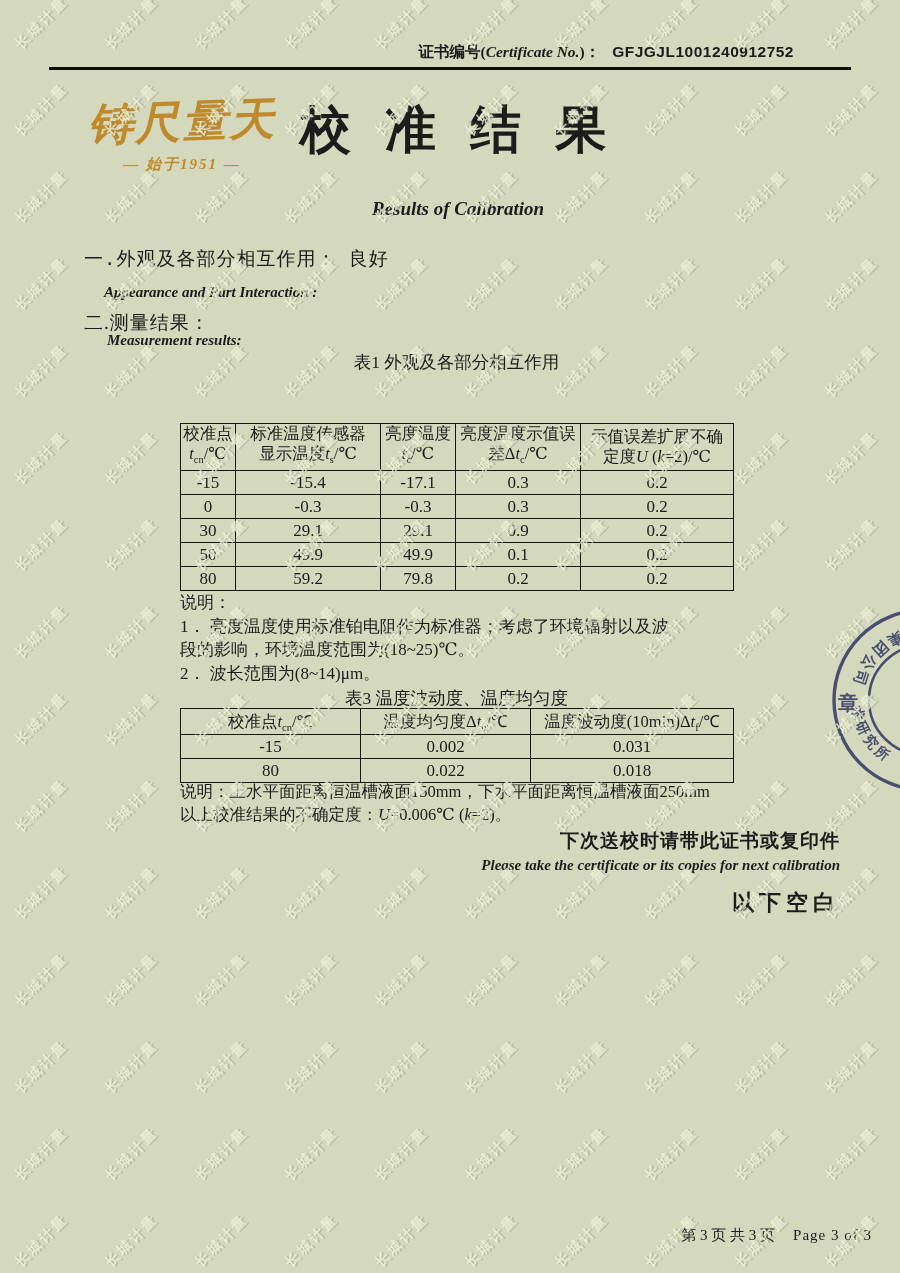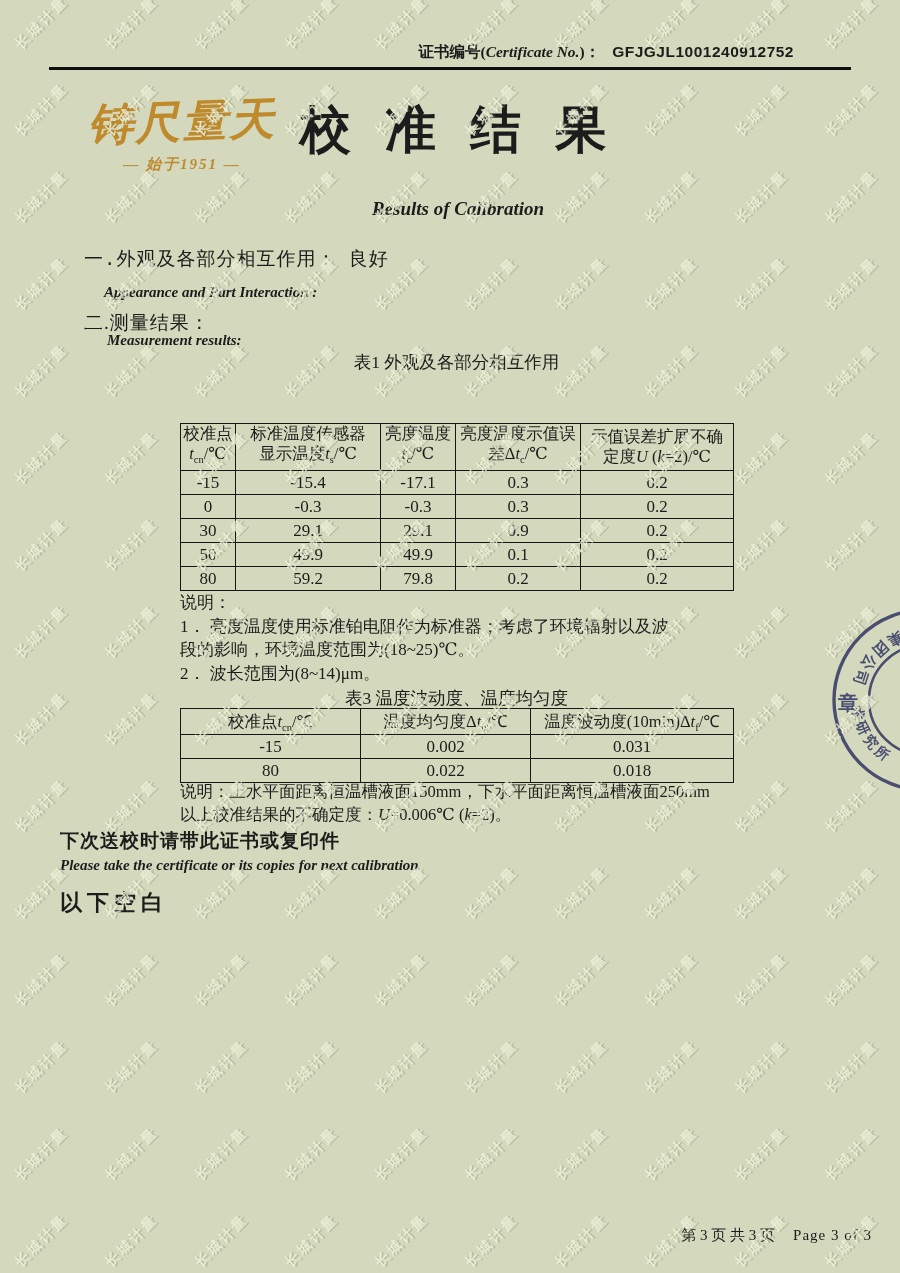--- a/index.html
+++ b/index.html
@@ -41,21 +41,21 @@
   #table2 td.hd{height:45px;line-height:20px;font-size:16.5px;}
   #table2 td.dt{height:23px;}
   #table3{left:180px;top:708px;font-family:Liberation Serif, serif;}
   #table3 td.hd{height:25px;font-size:16.5px;}
   #table3 td.dt{height:23px;}
   .it{font-style:italic;}
   sub{font-size:10.5px;}
   
   .notes2{left:180px;top:591px;font-size:17px;line-height:23.5px;white-space:nowrap;}
   .notes3{left:180px;top:781px;font-size:16.5px;line-height:22.5px;white-space:nowrap;}
-  .center-line{left:60px;width:780px;text-align:left;}
+  .center-line{left:60px;width:780px;text-align:right;}
   .next-zh{top:828px;font-size:19px;font-weight:bold;letter-spacing:1px;}
   .next-en{top:857px;font-size:15px;font-weight:bold;font-style:italic;}
   .blank-zh{top:888px;font-size:22px;font-weight:bold;letter-spacing:5px;}
   .blank-en{top:921px;font-size:16px;font-weight:bold;font-style:italic;}
   
   .seal{left:812px;top:598px;z-index:2;}
   
   .footer{top:1226px;right:28px;font-size:15px;white-space:nowrap;}
   .footer .en{margin-left:18px;letter-spacing:1px;}
 </style>

